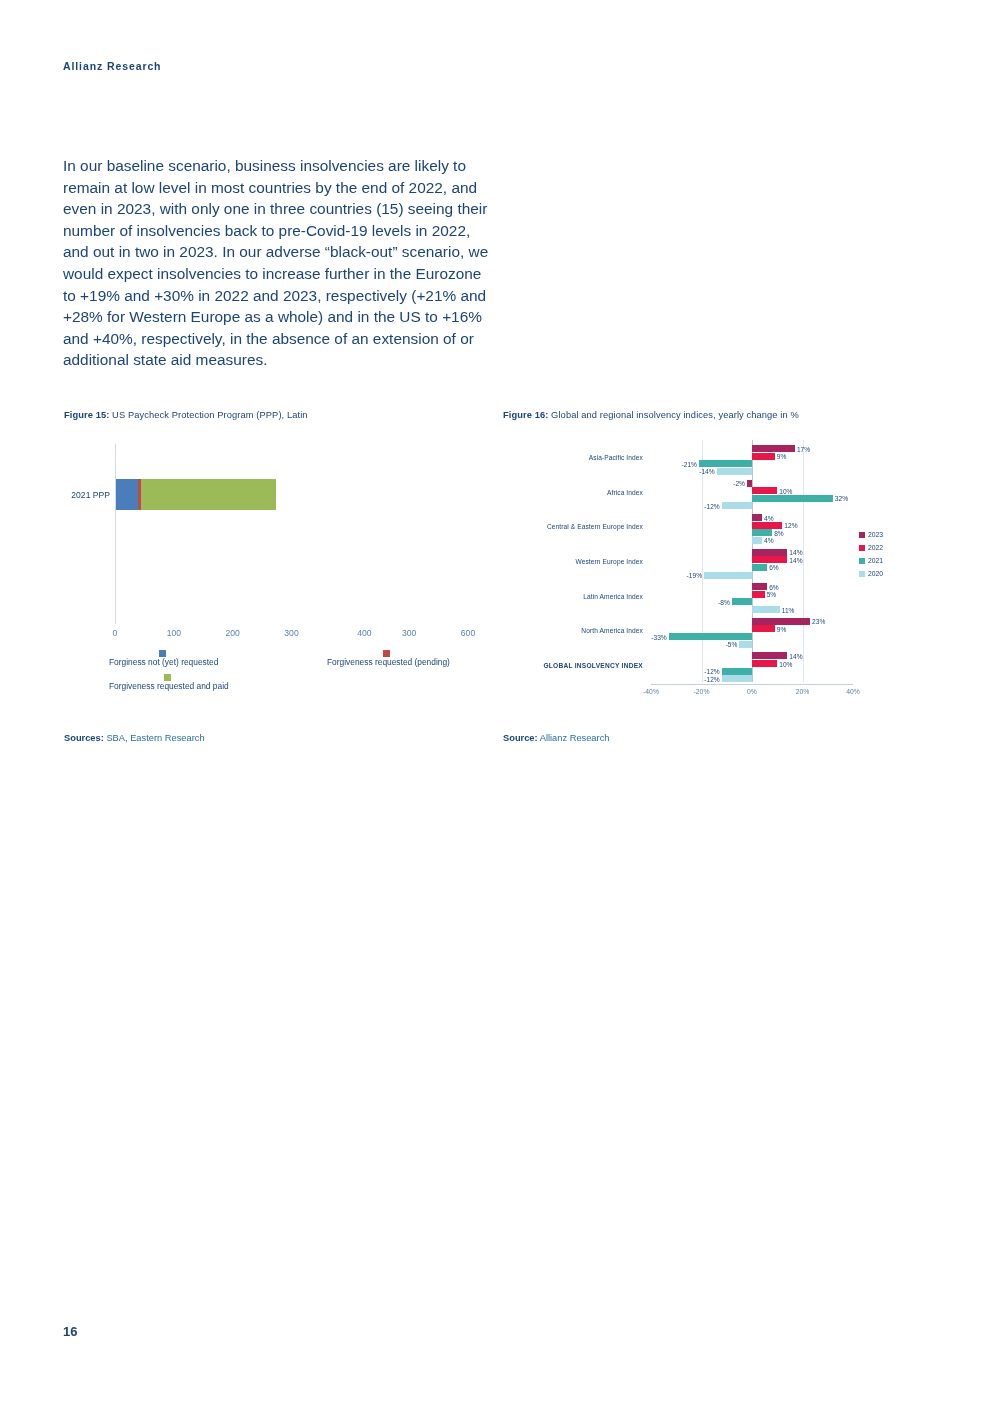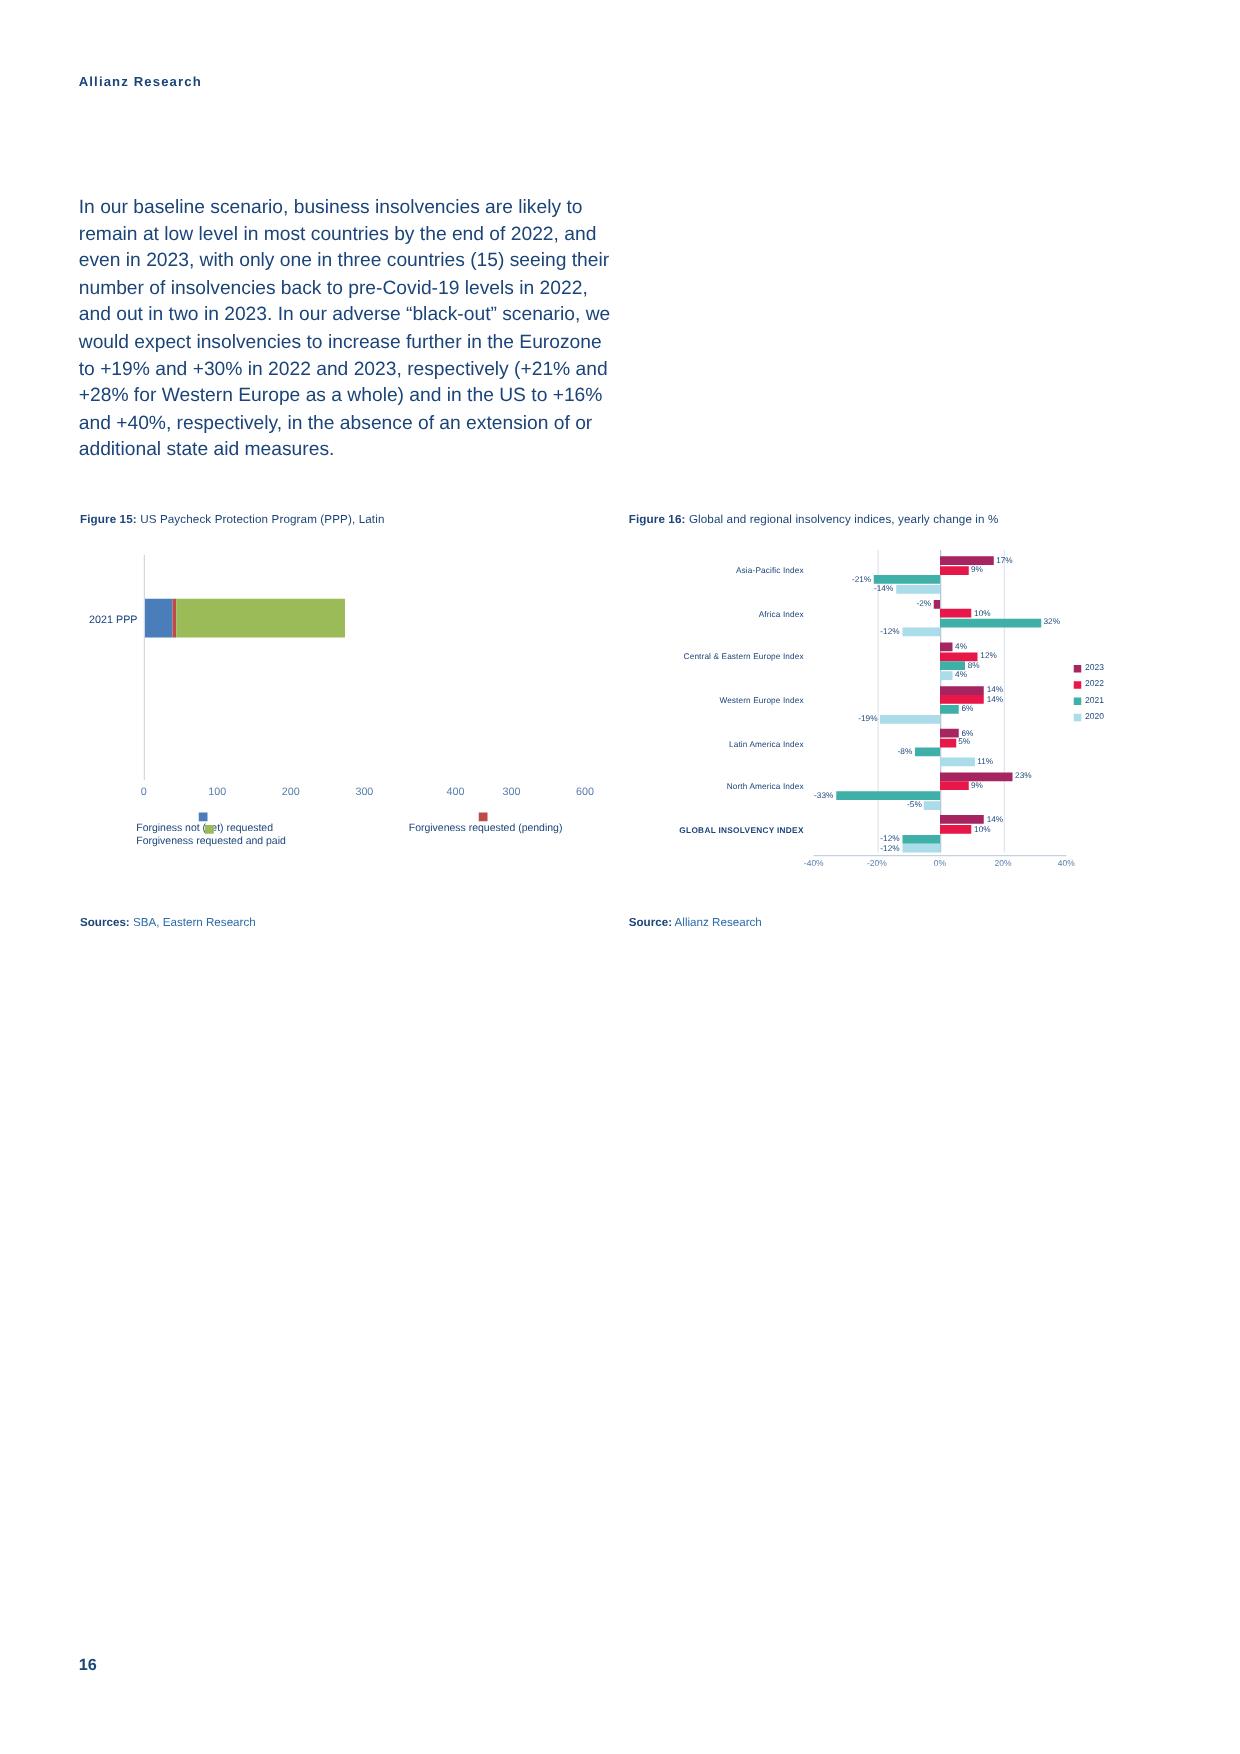--- a/index.html
+++ b/index.html
@@ -267,21 +267,21 @@
       </div>
     <div class="f15-legend" id="f15-legend">
         <div class="lg" style="left: 0px; top: 0px;">
           <span class="sw" style="background: rgb(74, 126, 187);"></span>
           <span>Forginess not (yet) requested</span>
         </div>
         <div class="lg" style="left: 218px; top: 0px;">
           <span class="sw" style="background: rgb(190, 75, 72);"></span>
           <span>Forgiveness requested (pending)</span>
         </div>
-        <div class="lg" style="left: 0px; top: 10px;">
+        <div class="lg" style="left: 0px; top: 24px;">
           <span class="sw" style="background: rgb(155, 187, 89);"></span>
           <span>Forgiveness requested and paid</span>
         </div>
       </div>
   </div>
 
   <div class="source src-left">
     <b>Sources:</b><span> SBA, Eastern Research</span>
   </div>
 

